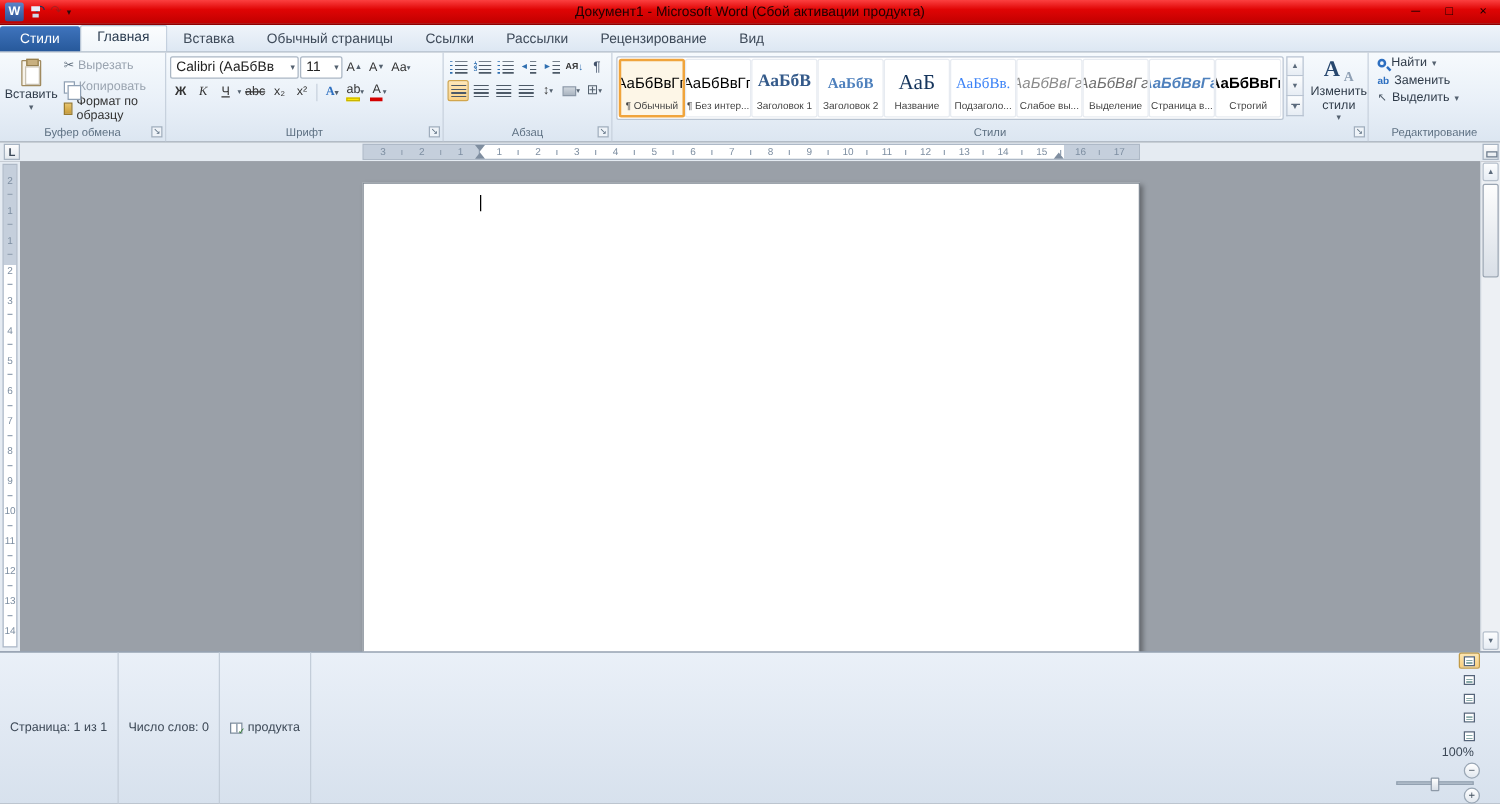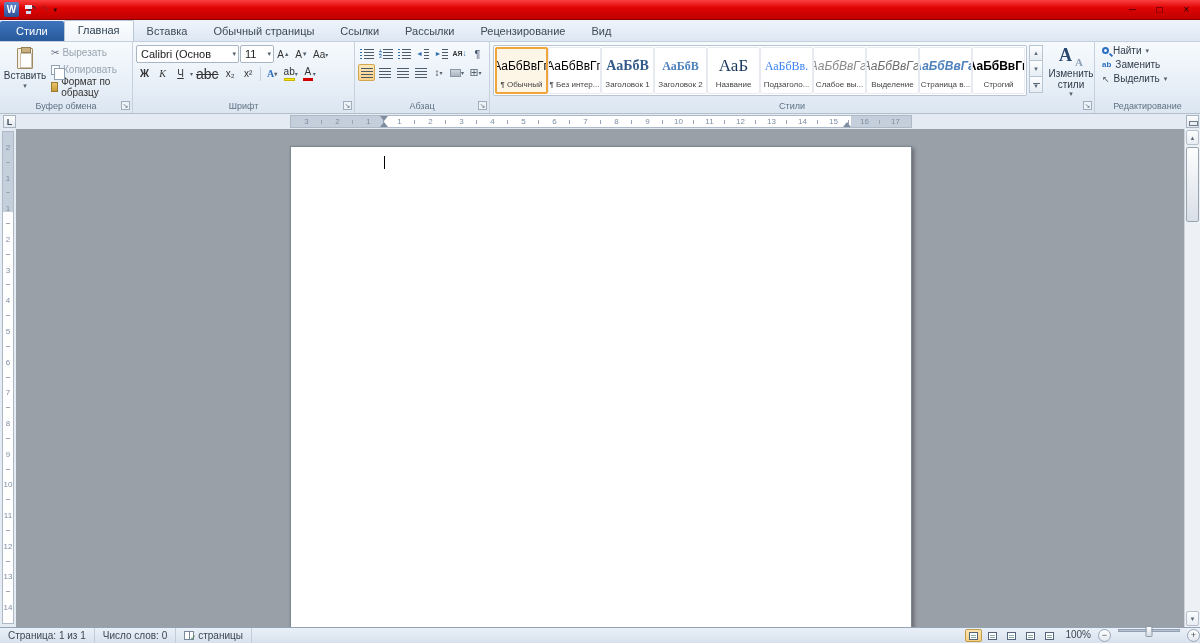--- a/index.html
+++ b/index.html
@@ -52,21 +52,21 @@
   .font-rows, .para-rows { display:flex; flex-direction:column; gap:2px; width:100%; }
   .frow { display:flex; align-items:center; gap:1px; }
   .combo { background:#fff; border:1px solid #aab6c4; border-radius:2px; height:18px; display:flex; align-items:center; font-size:11px; padding:0 2px 0 4px; color:#222; }
   .combo .dd { margin-left:auto; }
   .rbtn { height:17px; min-width:17px; border:1px solid transparent; border-radius:2px; display:inline-flex; align-items:center; justify-content:center; font-size:10px; color:#333; padding:0 1px; }
   .rbtn.active { background:linear-gradient(#fee7b9,#fbd388); border-color:#d2a64d; }
   .tri { font-size:6px; color:#54616f; }
   .b-bold { font-weight:bold; }
   .b-italic { font-style:italic; font-family:"Liberation Serif",serif; }
   .b-under { text-decoration:underline; }
-  .b-strike { text-decoration:line-through; font-size:14px; }
+  .b-strike { text-decoration:line-through; font-size:10px; }
   .fx-blue { color:#2d6fc0; font-weight:bold; font-family:"Liberation Serif",serif; }
   .stack { display:flex; flex-direction:column; align-items:center; line-height:1; }
   .bar-yellow { width:11px; height:3px; background:#ffe800; border:1px solid #c9b400; margin-top:1px; }
   .bar-red { width:10px; height:3px; background:#d40000; margin-top:1px; }
   .vsep { width:1px; height:14px; background:#c7d1dd; margin:0 2px; }
 
   
   .lines { width:12px; height:10px; background:repeating-linear-gradient(to bottom,#4d5a68 0 1px,transparent 1px 3px); }
   .dots { width:2px; height:10px; background:repeating-linear-gradient(to bottom,#2f6fb0 0 1px,transparent 1px 3px); margin-right:2px; }
   .nums { width:4px; height:10px; font-size:6px; line-height:3px; color:#2f6fb0; margin-right:1px; overflow:hidden; }
@@ -140,21 +140,21 @@
   .sc-track { flex:1; position:relative; }
   .sc-thumb { position:absolute; left:1px; right:1px; top:1px; height:75px; background:linear-gradient(#fdfdfd,#d9dfe7); border:1px solid #9aa5b2; border-radius:2px; }
   .sc-bottom { margin-top:auto; }
 
   
   .statusbar { flex:0 0 16px; background:linear-gradient(#eaf0f8,#d7e1ed); border-top:1px solid #94a3b6; display:flex; align-items:center; font-size:10px; color:#3c4856; }
   .sb-item { padding:0 8px; height:100%; display:flex; align-items:center; gap:4px; border-right:1px solid #c3cdd9; white-space:nowrap; }
   .ic-book { width:10px; height:9px; border:1px solid #7a8a9c; background:#fff; position:relative; }
   .ic-book::before { content:""; position:absolute; left:4px; top:0; bottom:0; width:1px; background:#7a8a9c; }
   .ic-book .chk { position:absolute; right:-3px; bottom:-3px; font-size:7px; color:#2c7a2c; }
-  .sb-right { margin-left:auto; display:flex; align-items:flex-start; gap:2px; padding-right:0; }
+  .sb-right { margin-left:auto; display:flex; align-items:flex-end; gap:2px; padding-right:16px;flex-direction:column; }
   .view-btn { width:17px; height:13px; border:1px solid transparent; border-radius:2px; display:flex; align-items:center; justify-content:center; }
   .view-btn.active { background:linear-gradient(#fde6b2,#f9cf7e); border-color:#c29b47; }
   .vb-ic { width:9px; height:8px; border:1px solid #55647a; background:#fff; position:relative; }
   .vb-ic::after { content:""; position:absolute; left:1px; top:2px; right:1px; height:4px; background:repeating-linear-gradient(to bottom,#8aa 0 1px,transparent 1px 2px); }
   .zoom-label { padding:0 5px; }
   .zoom-btn { width:13px; height:13px; border:1px solid #9aa7b5; border-radius:50%; background:linear-gradient(#fff,#e2e8ef); display:flex; align-items:center; justify-content:center; font-size:9px; color:#44525f; line-height:1; }
   .zoom-slider { width:62px; height:3px; background:#b7c2cf; border:1px solid #93a1b1; position:relative; margin:0 5px; }
   .zoom-notch { position:absolute; left:50%; top:-3px; width:1px; height:9px; background:#93a1b1; }
   .zoom-thumb { position:absolute; left:50%; top:-4px; width:7px; height:11px; background:linear-gradient(#fefefe,#d7dde5); border:1px solid #8e9aa8; transform:translateX(-50%); border-radius:1px; }
 </style>
@@ -164,20 +164,21 @@
 <div class="window">
 
   <div class="titlebar">
     <div class="qat">
       <span class="app-icon">W</span>
       <span><span class="ic-save"></span></span>
       <span class="qbtn">↶</span>
       <span class="qbtn disabled">↷</span>
       <span class="qdd">▾</span>
     </div>
+    <div class="title">Документ1 - Microsoft Word (Сбой активации продукта)</div>
     <div class="win-controls">
       <span class="win-btn">─</span>
       <span class="win-btn">□</span>
       <span class="win-btn">×</span>
     </div>
   </div>
 
   <div class="tabrow">
     <span class="tab file">Стили</span>
     <span class="tab active">Главная</span>
@@ -217,21 +218,21 @@
           <span>Буфер обмена</span>
         </div>
       <span class="launcher">↘</span>
     </div>
 
     <div class="group" style="width:222px">
       <div class="group-content">
         <div class="font-rows">
           <div class="frow">
             <div class="combo" style="width:103px">
-              <span>Calibri (Основ</span>
+              <span>Calibri (АаБбВв</span>
               <span class="dd">▾</span>
             </div>
             <div class="combo" style="width:34px">
               <span>11</span>
               <span class="dd">▾</span>
             </div>
             <span class="rbtn">
                 <span>А</span>
                 <span class="tri">▲</span>
               </span>
@@ -511,21 +512,21 @@
     <div class="sb-item">
         <span>Страница: 1 из 1</span>
       </div>
     <div class="sb-item">
         <span>Число слов: 0</span>
       </div>
     <div class="sb-item">
       <span class="ic-book">
           <span class="chk">✓</span>
         </span>
-      <span>страницы</span>
+      <span>продукта</span>
     </div>
     <div class="sb-right">
       <span class="view-btn active">
           <span class="vb-ic"></span>
         </span>
       <span class="view-btn">
           <span class="vb-ic"></span>
         </span>
       <span class="view-btn">
           <span class="vb-ic"></span>

